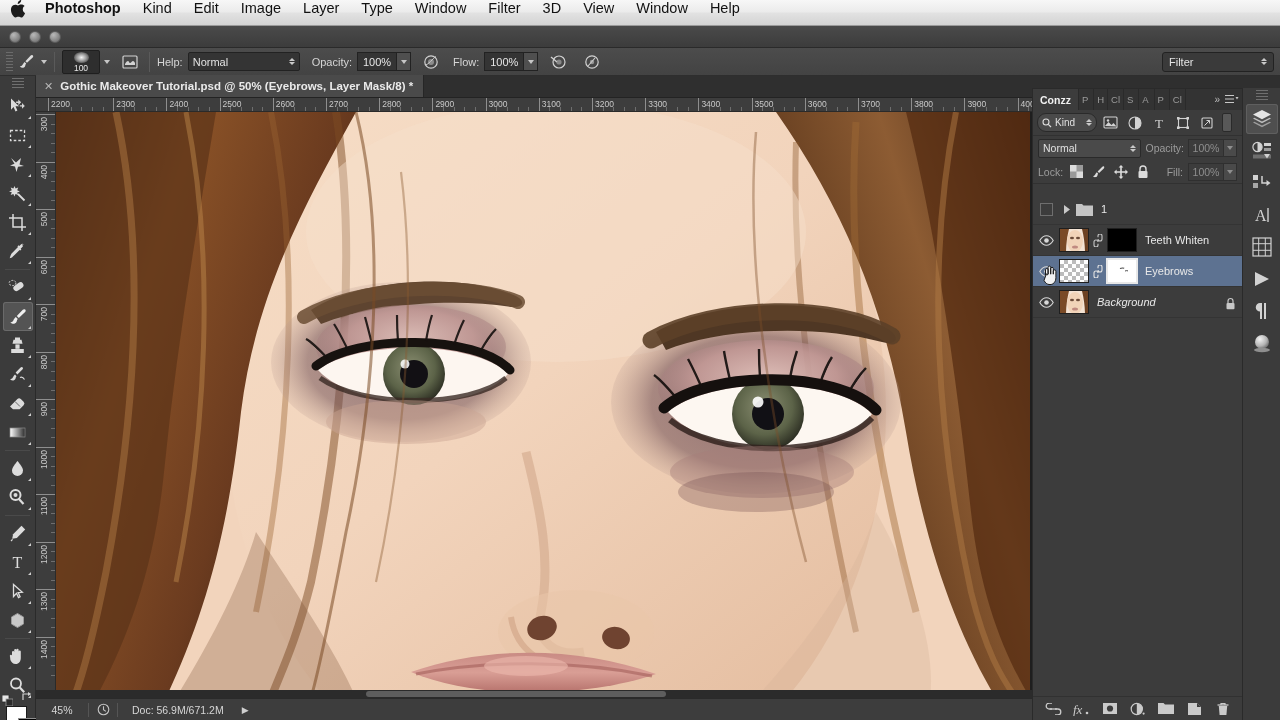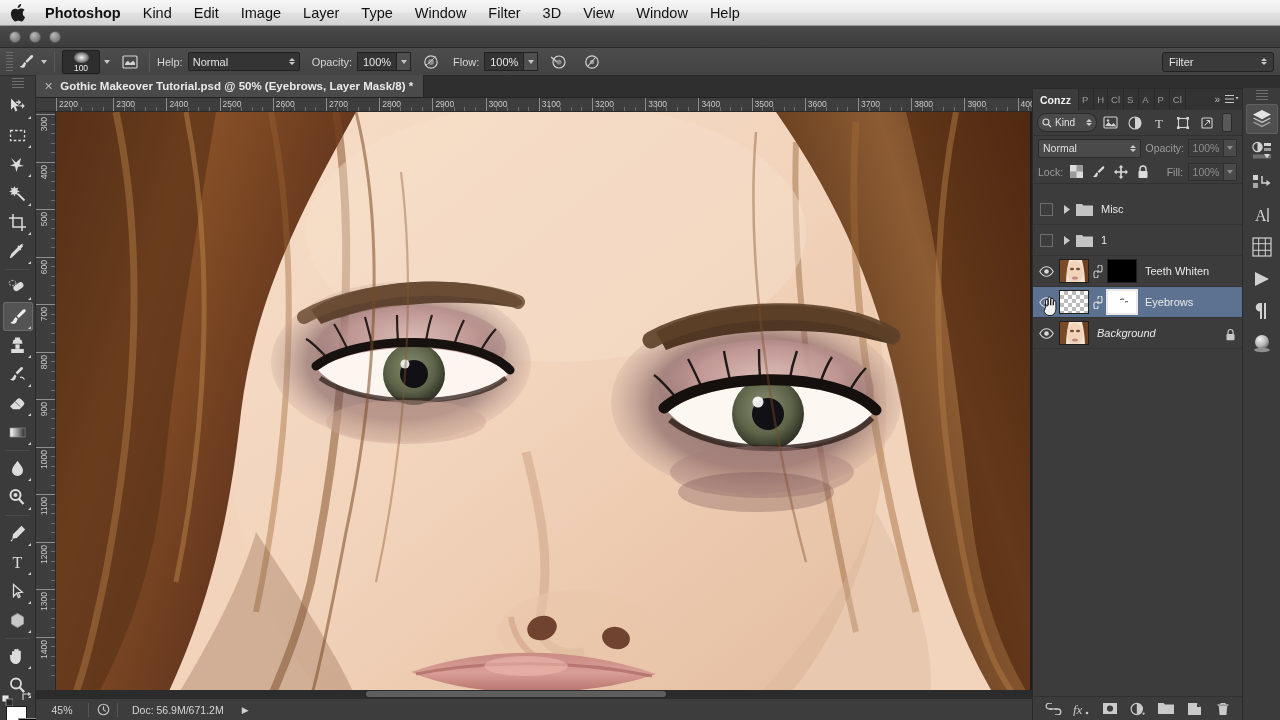--- a/index.html
+++ b/index.html
@@ -9,21 +9,21 @@
     background: #2b2b2b; color: #d4d4d4;
     -webkit-font-smoothing: antialiased;
   }
   #app { position: relative; width: 1280px; height: 720px; }
 
   
   .macbar {
     position: absolute; left: 0; top: 0; width: 1280px; height: 26px;
     background: linear-gradient(to bottom,#f7f7f7 0%,#ebebeb 48%,#e2e2e2 52%,#d3d3d3 100%);
     border-bottom: 1px solid #9a9a9a;
-    display: flex; align-items: center; color: #000;
+    display: flex; align-items: flex-start; color: #000;
   }
   .apple-logo { width: 34px; display: flex; justify-content: center; align-items: center; font-size: 17px; line-height: 1; color: #1c1c1c; }
   .macbar .mi { padding: 0 11px; font-size: 14.5px; color: #111; white-space: nowrap; }
   .macbar .mi.bold { font-weight: bold; }
 
   
   .titlebar {
     position: absolute; left: 0; top: 26px; width: 1280px; height: 22px;
     background: linear-gradient(to bottom,#4a4a4a,#3c3c3c);
     border-bottom: 1px solid #2a2a2a;
@@ -483,21 +483,21 @@
           </svg>
       </div>
       <div class="sw-fg"></div>
       <div class="sw-bg"></div>
     </div>
 
   </div>
 
   <div class="canvas-area">
     <div class="ruler-h" id="rulerH">
-        <div class="rh-tick" style="left: 20px;">
+        <div class="rh-tick" style="left: 12px;">
           <span>2200</span>
         </div>
         <div class="rh-minor" style="left: 34.64px;"></div>
         <div class="rh-minor" style="left: 45.28px;"></div>
         <div class="rh-minor" style="left: 55.92px;"></div>
         <div class="rh-minor" style="left: 66.56px;"></div>
         <div class="rh-tick" style="left: 77.2px;">
           <span>2300</span>
         </div>
         <div class="rh-minor" style="left: 87.84px;"></div>
@@ -965,36 +965,20 @@
       <div style="display:flex">
         <div class="pl-val">100%</div>
         <div class="pl-drop">
             <span class="caret" style="margin:0;border-top-color:#8e8e8e"></span>
           </div>
       </div>
     </div>
 
     <div class="layer-list">
 
-      <div class="layer-row">
-        <div class="eye-cell">
-          <div class="group-check"></div>
-        </div>
-        <div class="disc-cell">
-          <svg width="8" height="9" viewBox="0 0 8 9">
-              <path fill="#c8c8c8" d="M1 0l6 4.5L1 9z"></path>
-            </svg>
-        </div>
-        <div class="folder-icon">
-          <svg width="17" height="13" viewBox="0 0 17 13">
-              <path fill="#c4c4c4" d="M0 1h6l1.5 1.6H17V13H0z"></path>
-            </svg>
-        </div>
-        <div class="lname">Misc</div>
-      </div>
 
       <div class="layer-row">
         <div class="eye-cell">
           <div class="group-check"></div>
         </div>
         <div class="disc-cell">
           <svg width="8" height="9" viewBox="0 0 8 9">
               <path fill="#c8c8c8" d="M1 0l6 4.5L1 9z"></path>
             </svg>
         </div>

